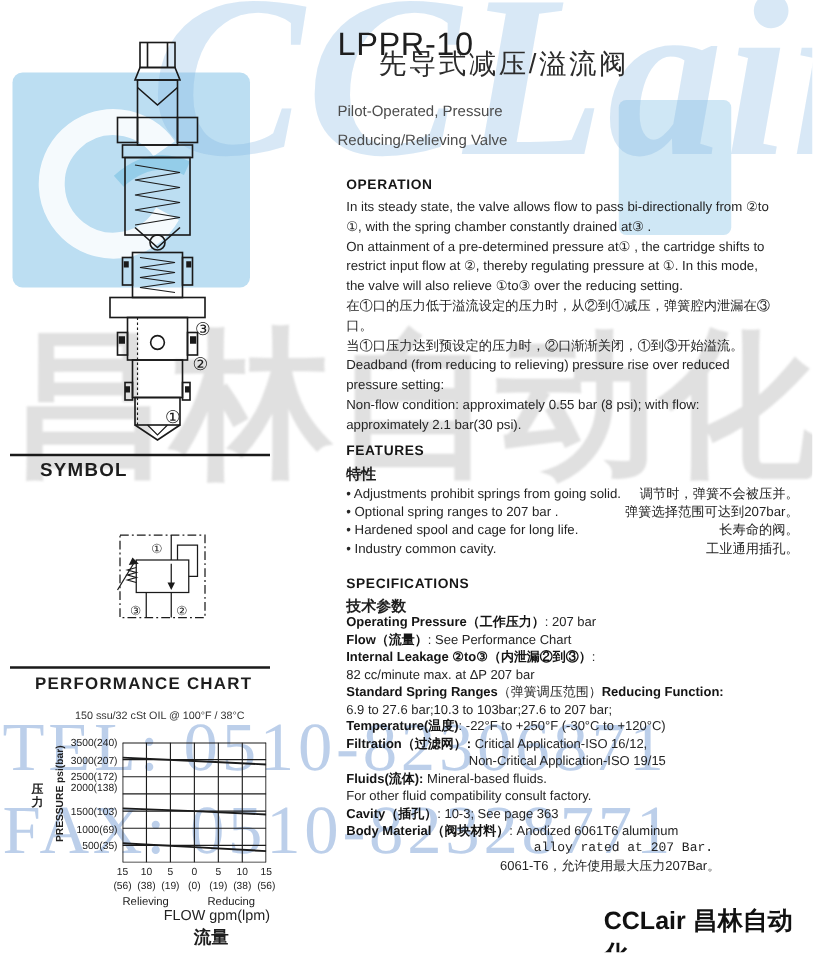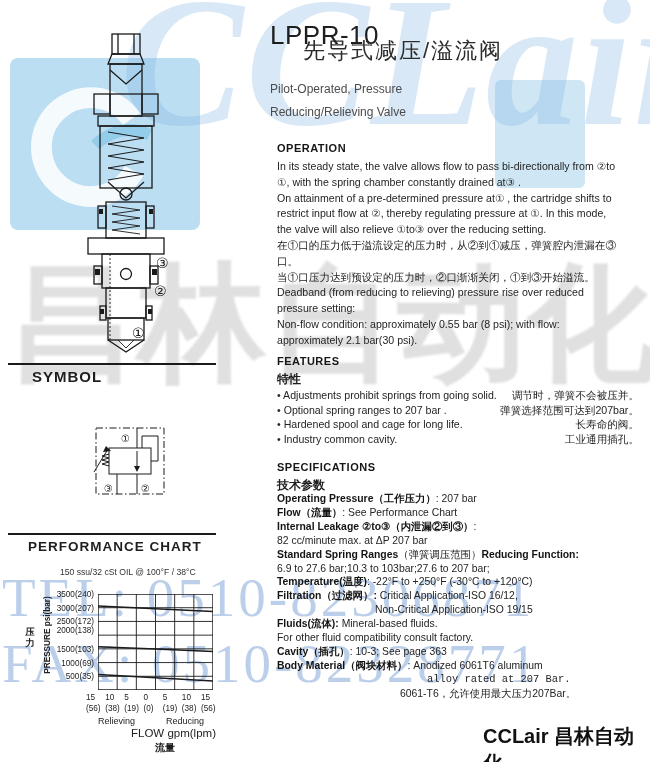--- a/index.html
+++ b/index.html
@@ -43,26 +43,26 @@
   .divider{height:2px;background:#1a1a1a;}
   .dv1{left:8px;top:363px;width:208px;}
   .dv2{left:8px;top:533px;width:208px;}
   .symbol-h{left:32px;top:368px;font-size:15px;font-weight:bold;letter-spacing:1px;}
   .perf-h{left:28px;top:539px;font-size:13.5px;font-weight:bold;letter-spacing:1px;}
   .perf-note{left:60px;top:567px;font-size:8.6px;color:#333;}
   .ytick-box{left:38px;top:594px;width:58px;height:100px;}
   .ytick{position:absolute;right:2px;font-size:8.2px;color:#222;white-space:nowrap;}
   .xtick-box{left:98px;top:693px;width:116px;height:10px;}
   .xsub-box{left:98px;top:704px;width:116px;height:10px;}
-  .xtick{position:absolute;width:24px;margin-left:-12px;text-align:left;font-size:8.2px;color:#222;}
+  .xtick{position:absolute;width:24px;margin-left:-12px;text-align:center;font-size:8.2px;color:#222;}
   .region-lab{top:716px;font-size:9px;color:#222;}
   .rl1{left:98px;}
   .rl2{left:166px;}
   .flow-lab{left:131px;top:727px;font-size:11.5px;color:#222;}
-  .flow-zh{left:155px;top:741px;font-size:10px;font-weight:bold;text-align:center;}
+  .flow-zh{left:155px;top:741px;font-size:14px;font-weight:bold;text-align:center;}
   .yax-rot{left:-5px;top:628px;width:110px;transform:rotate(-90deg);transform-origin:55px 7px;
            font-size:8.2px;font-weight:bold;text-align:center;color:#222;}
   .yax-zh{left:24px;top:626px;font-size:9.5px;font-weight:bold;width:12px;line-height:11px;text-align:center;}
   svg text{font-family:"DejaVu Sans",sans-serif;fill:#1a1a1a;}
 </style>
 </head>
 <body>
 
 <div class="page">
 

